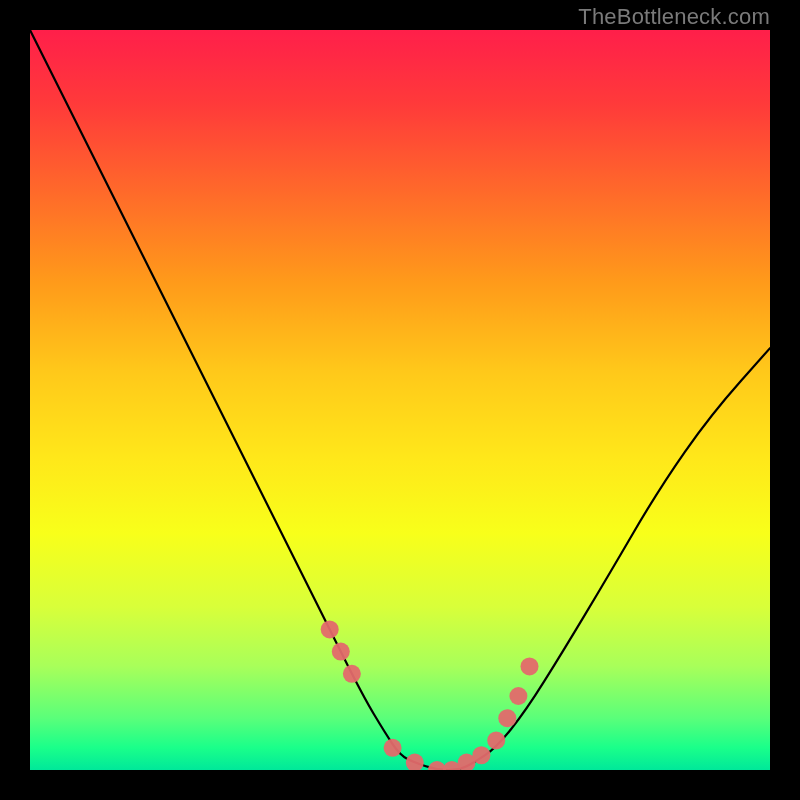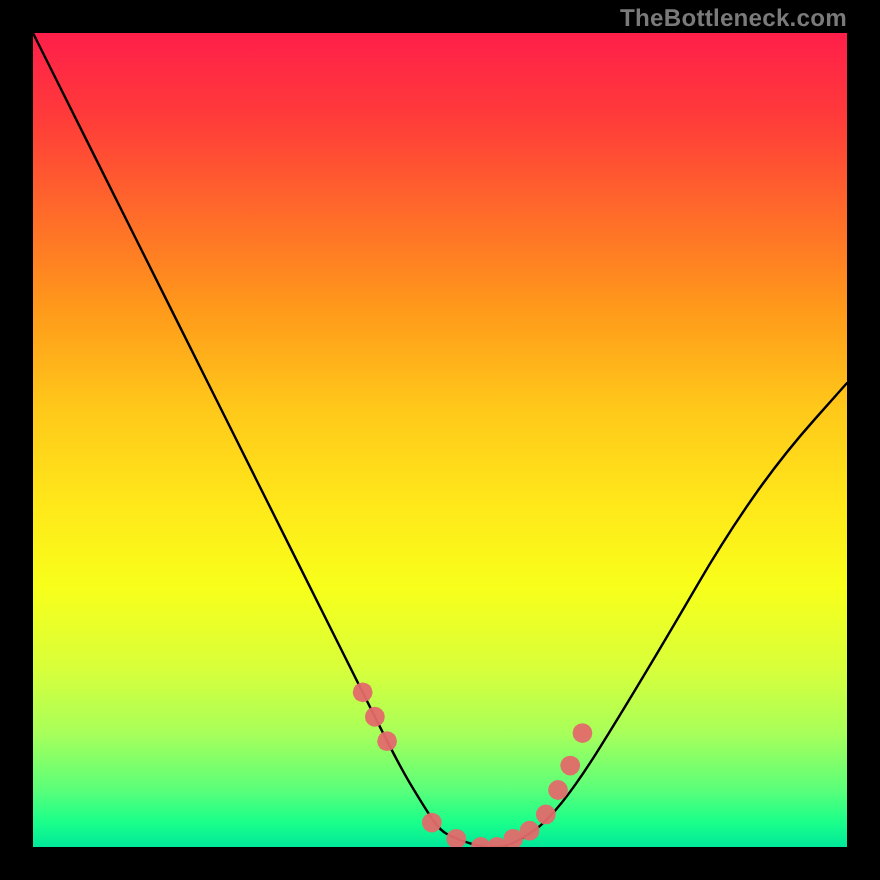--- a/index.html
+++ b/index.html
@@ -49,21 +49,21 @@
   .curve {
     position: absolute;
     inset: 0;
   }
   .watermark {
     position: absolute;
     top: 4px;
     right: 30px;
     font-family: Arial, Helvetica, sans-serif;
     font-size: 22px;
-    font-weight: bold;
+    font-weight: normal;
     color: #7a7a7a;
     letter-spacing: 0.2px;
   }
   svg {
     position: absolute;
     inset: 0;
   }
 </style>
 </head>
 <body>

